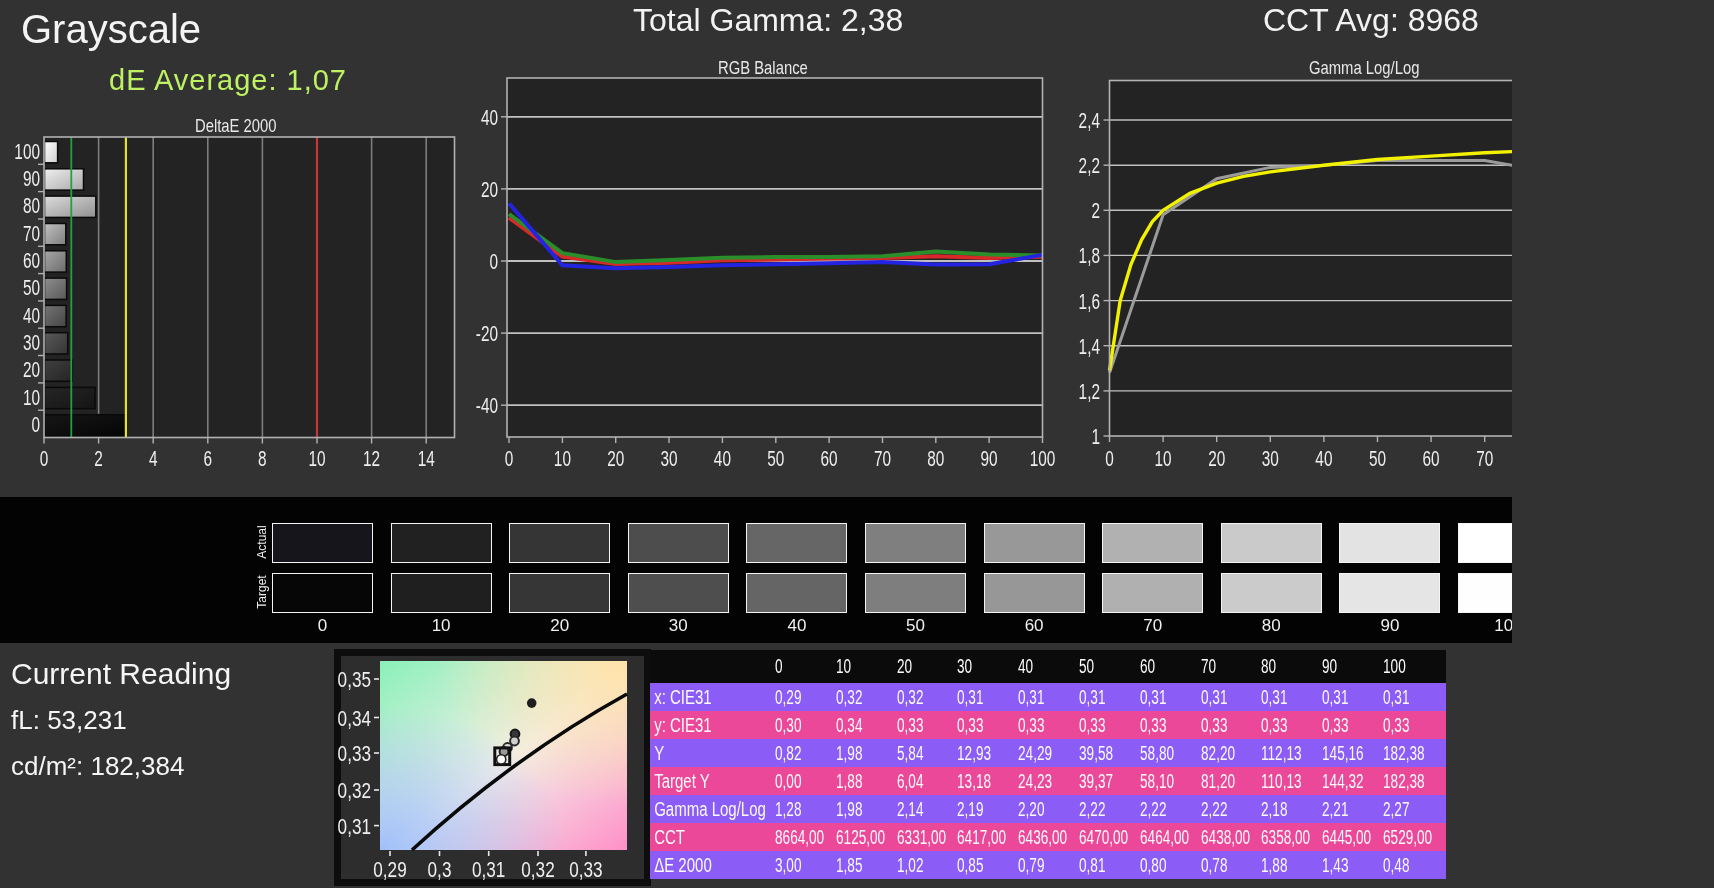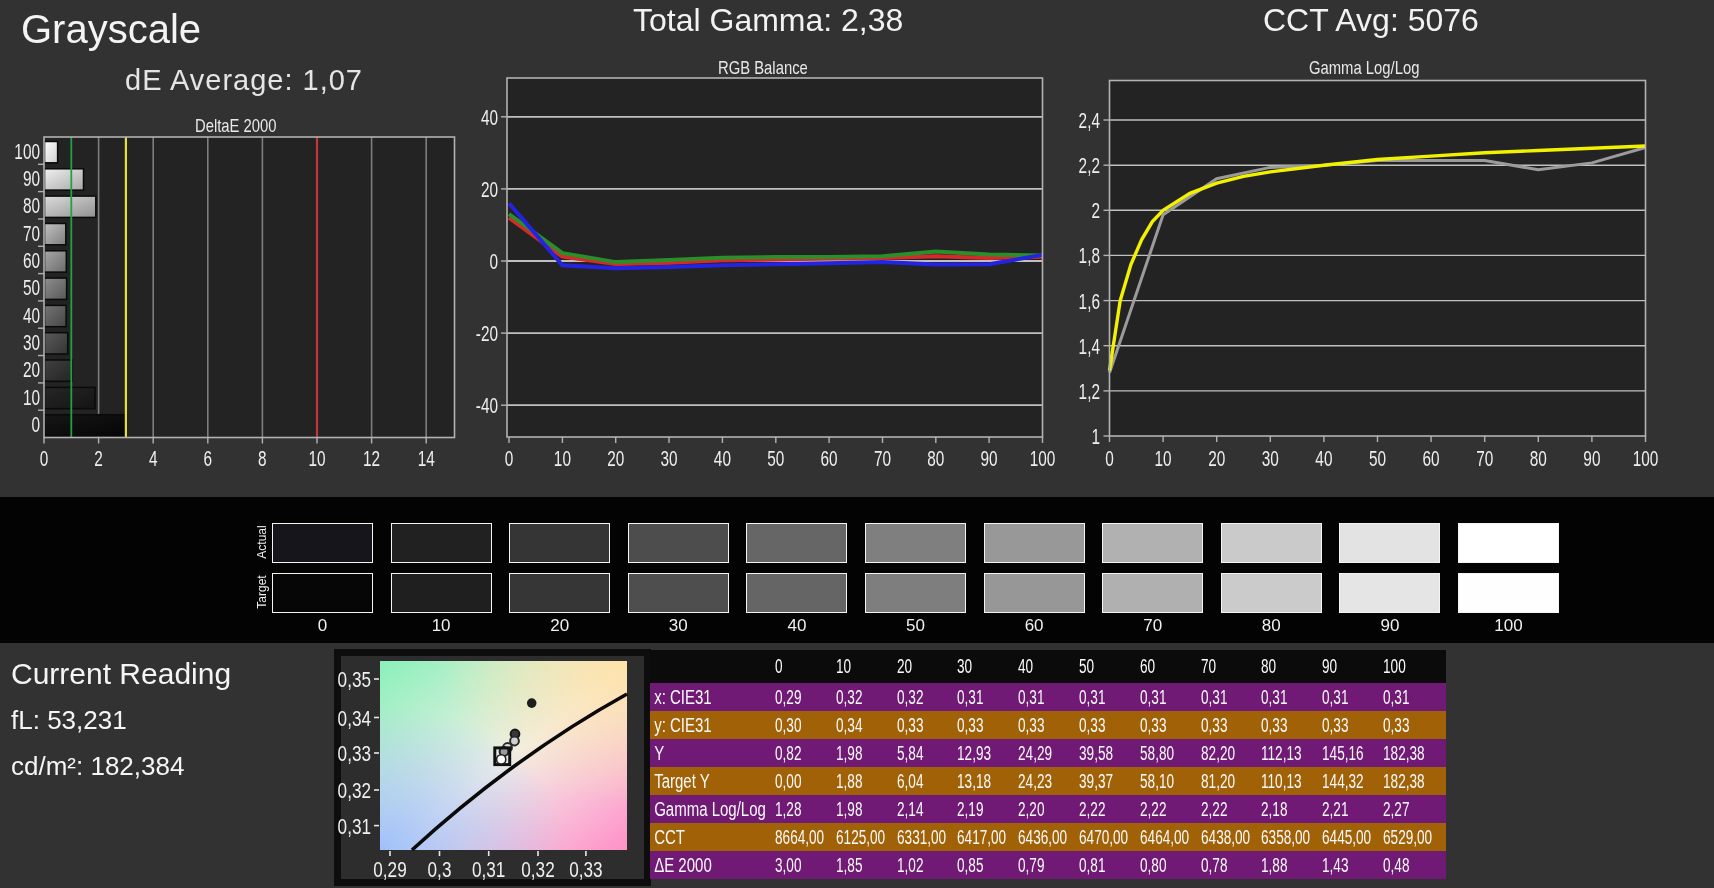--- a/index.html
+++ b/index.html
@@ -1,44 +1,44 @@
 <!DOCTYPE html>
 <html><head><meta charset="utf-8"><style>
 html,body{margin:0;padding:0;background:#323232;}
-#page{position:relative;width:1714px;height:888px;background:#323232;overflow:hidden;opacity:0.999;
+#page{position:relative;width:1512px;height:888px;background:#323232;overflow:hidden;opacity:0.999;
  font-family:"Liberation Sans",sans-serif;color:#efefef;}
 .abs{position:absolute;}
 .ctitle{position:absolute;font-size:19px;color:#e8e8e8;transform:scaleX(.78);transform-origin:0 50%;}
 .btitle{position:absolute;font-size:32px;color:#f2f2f2;}
 svg{position:absolute;overflow:visible;}
 #strip{position:absolute;left:0;top:497px;width:1714px;height:146px;background:#030303;}
 .sw{position:absolute;border:1.5px solid #f4f4f4;box-sizing:border-box;width:101px;height:40px;}
 .swlab{position:absolute;font-size:17px;font-weight:normal;color:#f0f0f0;width:101px;text-align:center;top:119px;}
 .rot{position:absolute;font-size:12px;color:#f0f0f0;transform:rotate(-90deg);transform-origin:center;width:60px;text-align:center;}
 #reading{position:absolute;left:11px;top:657px;}
 #reading .h{font-size:30px;color:#f5f5f5;margin:0 0 14px 0;}
 #reading .l{font-size:26px;color:#f5f5f5;height:46.3px;}
 #ciepanel{position:absolute;left:334px;top:649px;width:317px;height:237px;background:#2d2d2d;
  border:7px solid #0d0d0d;box-sizing:border-box;text-align:center;}
 table#dt{position:absolute;left:650px;top:650px;border-collapse:collapse;table-layout:fixed;width:796px;}
 #dt td{padding:0;font-size:20px;color:#fafafa;white-space:nowrap;overflow:visible;height:28px;}
 #dt tr.hd td{background:#0b0b0b;height:33px;}
-#dt tr.d td{background:#701a75;}
-#dt tr.l td{background:#a16207;}
+#dt tr.d td{background:#8b5cf6;}
+#dt tr.l td{background:#ec4899;}
 #dt td .c{display:inline-block;transform:scaleX(.68);transform-origin:0 50%;}
 #dt td.rl .c{transform:scaleX(.75);}
 </style></head><body>
 <div id="page">
 
   <div class="abs" style="left:21px;top:7px;font-size:40px;color:#f4f4f4;">Grayscale</div>
-  <div class="abs" style="left:125px;top:64px;font-size:29px;letter-spacing:1px;color:#e5e5e5;">dE Average: 1,07</div>
+  <div class="abs" style="left:109px;top:64px;font-size:29px;letter-spacing:1px;color:#bef264;">dE Average: 1,07</div>
   <div class="ctitle" style="left:195px;top:115px;">DeltaE 2000</div>
   <div class="btitle" style="left:633px;top:2px;">Total Gamma: 2,38</div>
   <div class="ctitle" style="left:718px;top:57px;">RGB Balance</div>
-  <div class="btitle" style="left:1263px;top:2px;">CCT Avg: 5076</div>
+  <div class="btitle" style="left:1263px;top:2px;">CCT Avg: 8968</div>
   <div class="ctitle" style="left:1309px;top:57px;">Gamma Log/Log</div>
 
   <svg id="c1" width="480" height="480" style="left:0;top:0;">
     <rect x="44" y="137" width="410.5" height="300.5" fill="#232323" stroke="none"></rect>
     <g stroke="#7d7d7d" stroke-width="1.6">
       <line x1="98.6" y1="137" x2="98.6" y2="437.5"></line>
         <line x1="153.2" y1="137" x2="153.2" y2="437.5"></line>
       <line x1="207.8" y1="137" x2="207.8" y2="437.5"></line>
         <line x1="262.4" y1="137" x2="262.4" y2="437.5"></line>
       <line x1="371.6" y1="137" x2="371.6" y2="437.5"></line>

